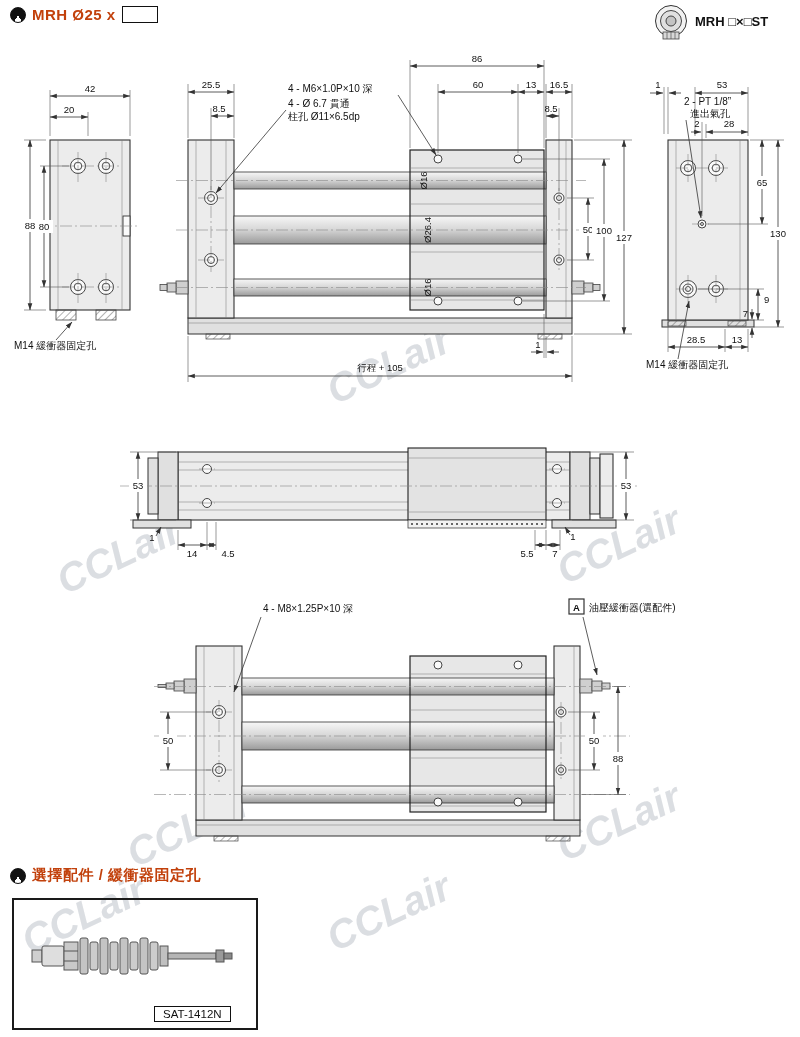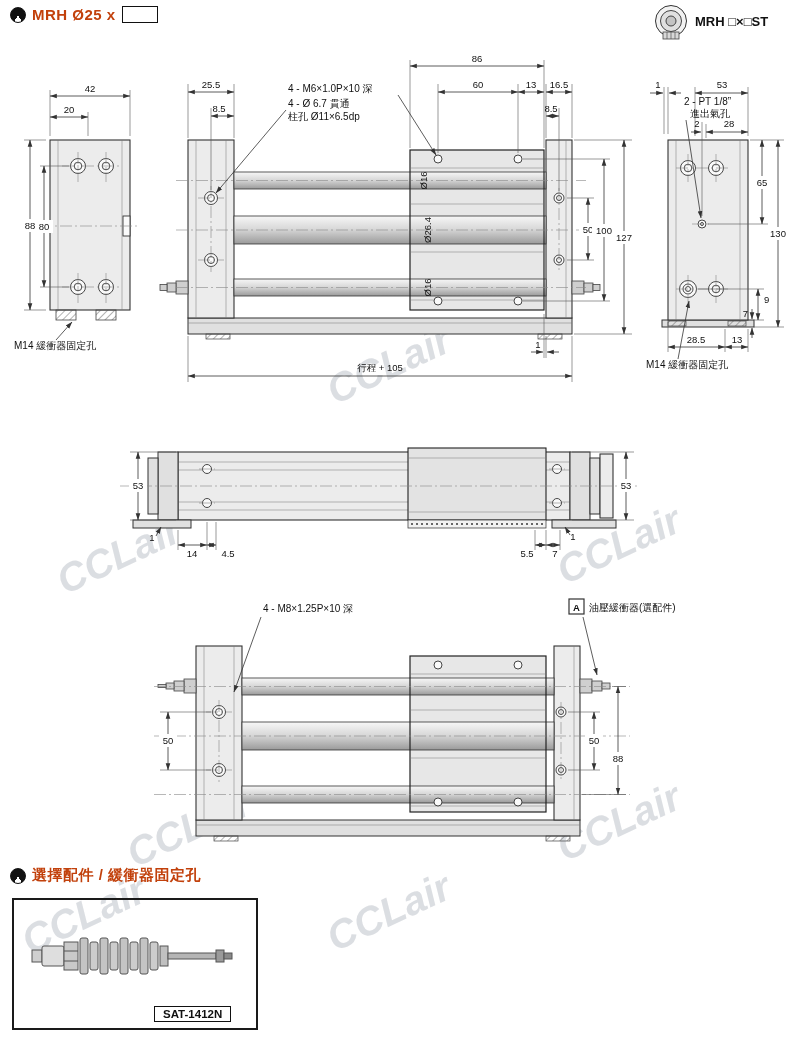--- a/index.html
+++ b/index.html
@@ -24,21 +24,21 @@
   .cl   { stroke:#888; stroke-width:0.6; fill:none; stroke-dasharray:12 3 2 3; }
   .body { fill:#ececec; stroke:#333; stroke-width:1.1; }
   .body2{ fill:#e0e0e0; stroke:#333; stroke-width:1; }
   .inner{ stroke:#777; stroke-width:0.5; fill:none; }
   .hole { fill:#fafafa; stroke:#333; stroke-width:0.9; }
   .scr  { fill:#cfcfcf; stroke:#444; stroke-width:0.8; }
   .bg   { fill:#fff; }
   #option-box { position:absolute; left:12px; top:898px; width:242px; height:128px;
                 border:2px solid #1a1a1a; background:transparent; }
   #product-label { position:absolute; left:140px; top:106px; padding:1px 8px;
-                   border:1.5px solid #111; background:#fff; font-weight:bold;
+                   border:1.5px solid #111; background:#fff; font-weight:normal;
                    font-size:11.5px; color:#111; }
 </style>
 </head>
 <body>
 
 <div id="page">
 
 <svg id="drawing" width="800" height="1037" viewBox="0 0 800 1037">
   <defs>
     <marker id="arr" viewBox="0 0 10 10" refX="9.5" refY="5" markerWidth="9" markerHeight="9" orient="auto-start-reverse">

